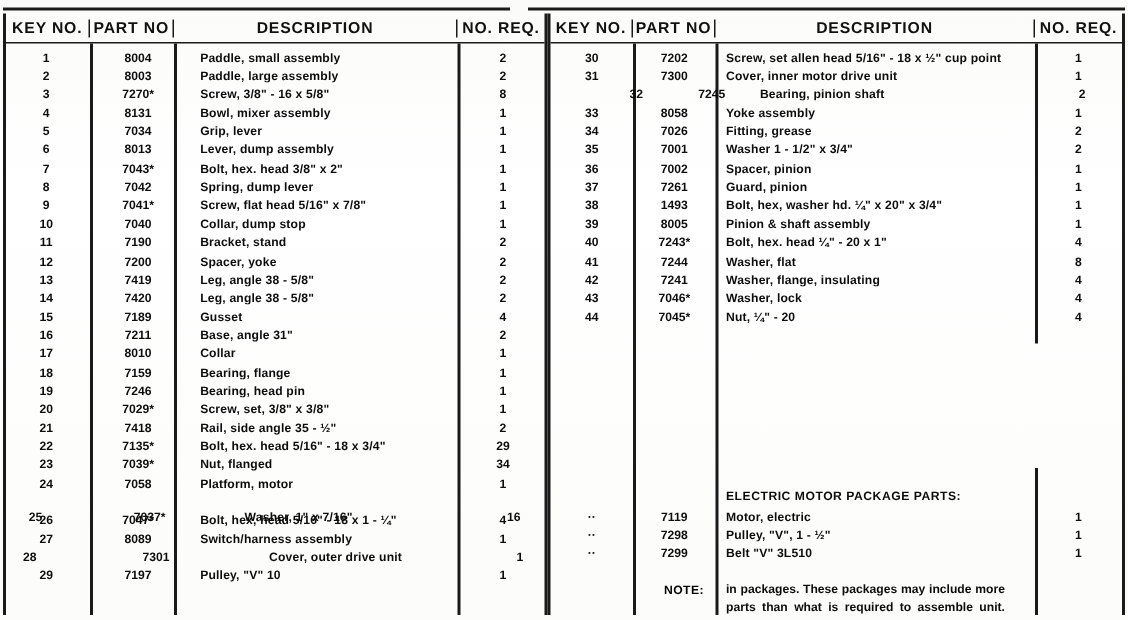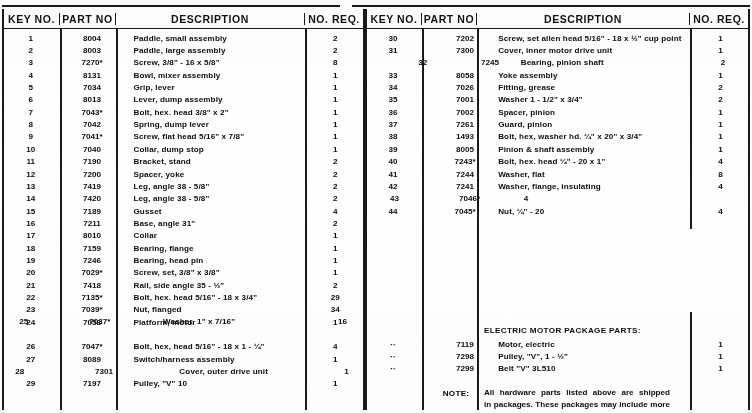--- a/index.html
+++ b/index.html
@@ -94,21 +94,21 @@
   .c-req{text-align:center;}
 
   
   .L .c-key{width:56px;}
   .L .c-part{width:72px;}
   .L .c-desc{width:189px;}
   .L .c-req{width:58px;}
 
   
   .R .c-key{width:55px;}
-  .R .c-part{width:55px;margin-left:20px;}
+  .R .c-part{width:55px;}
   .R .c-desc{width:213px;}
   .R .c-req{width:58px;}
 
   .grouphead{
     position:absolute;
     font-size:8.1px;font-weight:bold;letter-spacing:.35px;
     color:#0d0d0d;white-space:nowrap;
   }
   .noteblock{
     position:absolute;
@@ -284,21 +284,21 @@
             <div class="cell c-part">7039*</div>
             <div class="cell c-desc">Nut, flanged</div>
             <div class="cell c-req">34</div>
           </div>
           <div class="row" style="top: 287.05px;">
             <div class="cell c-key">24</div>
             <div class="cell c-part">7058</div>
             <div class="cell c-desc">Platform, motor</div>
             <div class="cell c-req">1</div>
           </div>
-          <div class="row" style="top: 286px; gap: 31px;">
+          <div class="row" style="top: 309px; gap: 31px;">
             <div class="cell c-key">25</div>
             <div class="cell c-part">7037*</div>
             <div class="cell c-desc">Washer, 1" x 7/16"</div>
             <div class="cell c-req">16</div>
           </div>
           <div class="row" style="top: 311.75px;">
             <div class="cell c-key">26</div>
             <div class="cell c-part">7047*</div>
             <div class="cell c-desc">Bolt, hex, head 5/16" - 18 x 1 - ¼"</div>
             <div class="cell c-req">4</div>
@@ -335,21 +335,20 @@
         <div class="vline" style="left:55px"></div>
         <div class="vline" style="left:110px"></div>
         <div class="vline" style="left:323px;top:0;height:200px"></div>
         <div class="vline" style="left:323px;top:283px;bottom:0"></div>
 
         <div class="grouphead" style="left:117px;top:297px">ELECTRIC MOTOR PACKAGE PARTS:</div>
 
         <div class="notelabel" style="left:55px;width:68px;text-align:center;top:360px">NOTE:</div>
 
         <div class="noteblock" style="left:117px;top:358px">
-          <div class="noteline">All hardware parts listed above are shipped</div>
           <div class="noteline">in packages.  These packages may include more</div>
           <div class="noteline">parts than what is required to assemble unit.</div>
         </div>
       <div class="row" style="top: 3px;">
             <div class="cell c-key">30</div>
             <div class="cell c-part">7202</div>
             <div class="cell c-desc">Screw, set allen head 5/16" - 18 x ½" cup point</div>
             <div class="cell c-req">1</div>
           </div>
           <div class="row" style="top: 15.35px;">
@@ -420,20 +419,21 @@
           </div>
           <div class="row" style="top: 151.2px;">
             <div class="cell c-key">42</div>
             <div class="cell c-part">7241</div>
             <div class="cell c-desc">Washer, flange, insulating</div>
             <div class="cell c-req">4</div>
           </div>
           <div class="row" style="top: 163.55px;">
             <div class="cell c-key">43</div>
             <div class="cell c-part">7046*</div>
+            <div class="cell c-desc">Washer, lock</div>
             <div class="cell c-req">4</div>
           </div>
           <div class="row" style="top: 175.9px;">
             <div class="cell c-key">44</div>
             <div class="cell c-part">7045*</div>
             <div class="cell c-desc">Nut, ¼" - 20</div>
             <div class="cell c-req">4</div>
           </div>
           <div class="row" style="top: 309px;">
             <div class="cell c-key">··</div>

